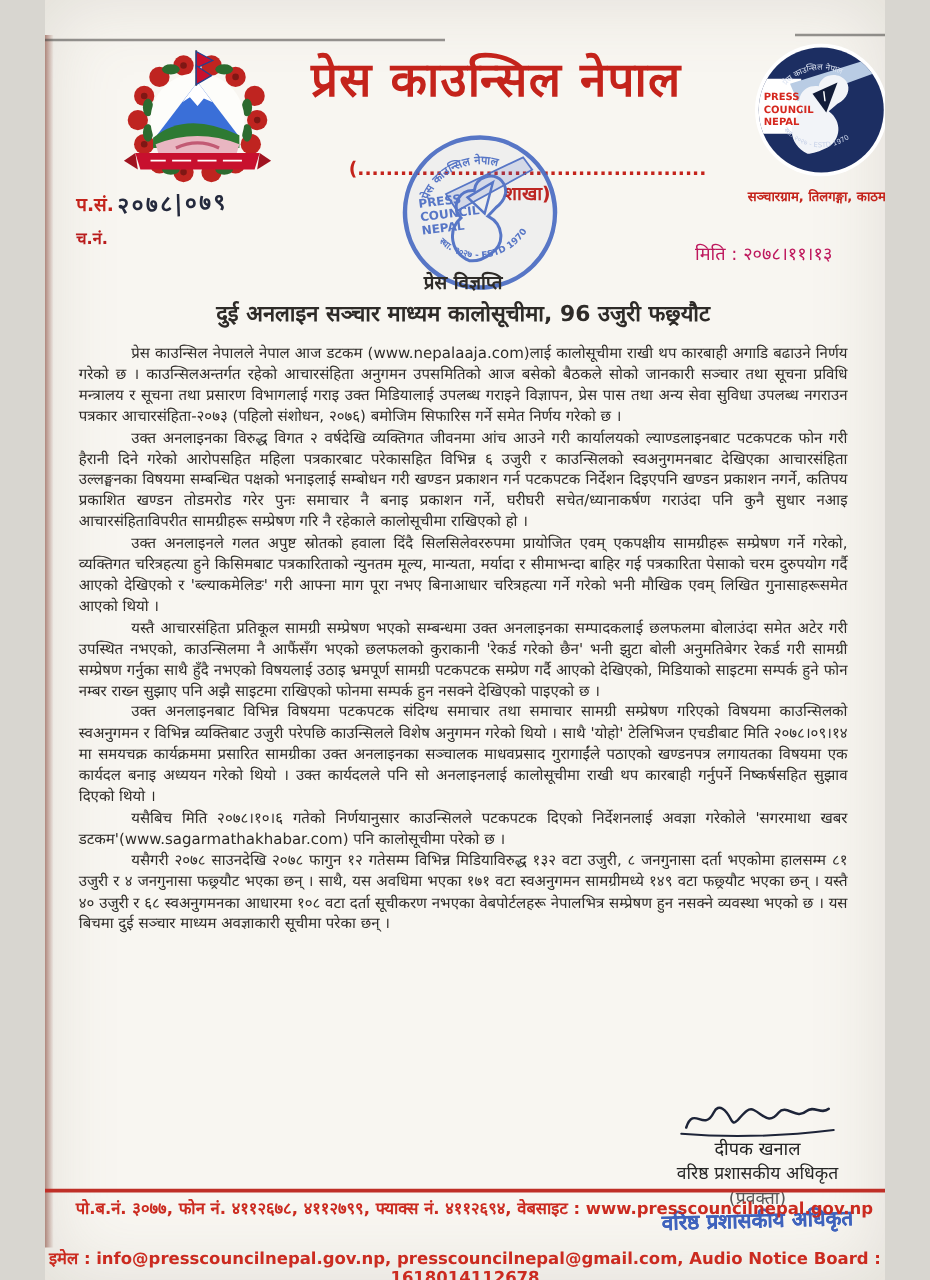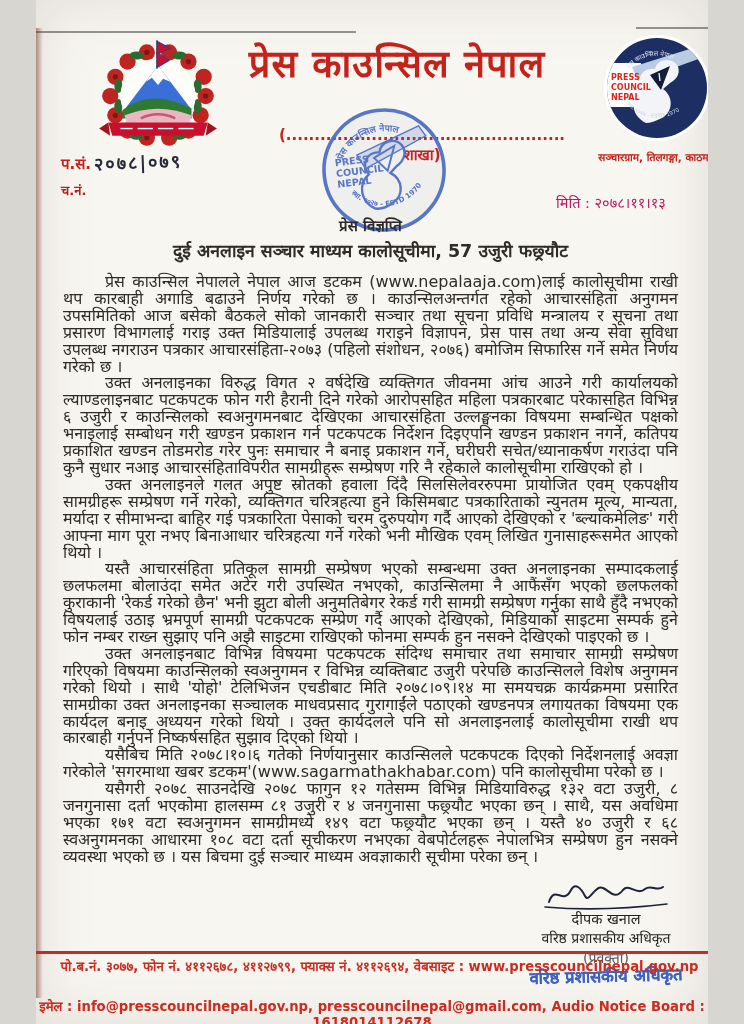--- a/index.html
+++ b/index.html
@@ -32,21 +32,21 @@
   .ref-row{position:absolute;left:25px;top:150px;color:#c4231b;font-size:15px;font-weight:700;}
   .ref-hand{display:inline-block;color:#252a3d;font-size:18px;font-weight:600;
     transform:rotate(-2deg);margin-left:3px;letter-spacing:2px;}
   .serial-row{position:absolute;left:25px;top:181px;color:#b91c1c;font-size:13px;font-weight:700;}
   .date-row{position:absolute;left:520px;top:192px;width:200px;color:#be185d;font-size:14.5px;}
 
   
   .content{position:absolute;left:27px;right:30px;top:215px;color:#2e2b28;}
   .doc-title{text-align:center;font-size:15px;font-weight:700;margin:0;}
   .doc-subtitle{text-align:center;font-size:17.5px;font-weight:800;margin:3px 0 12px;}
-  .para{font-size:16px;line-height:16.9px;text-align:justify;text-indent:42px;margin:0;}
+  .para{font-size:12px;line-height:16.9px;text-align:justify;text-indent:42px;margin:0;}
 
   
   .sig-block{position:absolute;left:470px;top:880px;width:200px;text-align:center;}
   .sig-scribble{display:block;margin:0 auto;}
   .sig-name{font-size:14.5px;color:#222;margin-top:-2px;}
   .sig-designation{font-size:14px;color:#262626;}
   .sig-role{font-size:14px;color:#555;margin-top:1px;}
   .sig-stamp-text{color:#3f63bd;font-size:16.5px;font-weight:800;margin-top:-3px;
     transform:rotate(-1.5deg);text-shadow:0 0 .4px #3f63bd;}
 
@@ -187,21 +187,21 @@
 
   <div class="ref-row">
     <span>प.सं.</span><span class="ref-hand">२०७८|०७९</span>
   </div>
   <div class="serial-row">च.नं.</div>
 
   <div class="date-row">मिति : २०७८।११।१३</div>
 
   <div class="content">
     <p class="doc-title">प्रेस विज्ञप्ति</p>
-    <p class="doc-subtitle">दुई अनलाइन सञ्चार माध्यम कालोसूचीमा, 57 उजुरी फछ्र्यौट</p>
+    <p class="doc-subtitle">दुई अनलाइन सञ्चार माध्यम कालोसूचीमा, 96 उजुरी फछ्र्यौट</p>
     <p class="para">प्रेस काउन्सिल नेपालले नेपाल आज डटकम (www.nepalaaja.com)लाई कालोसूचीमा राखी थप कारबाही अगाडि बढाउने निर्णय गरेको छ । काउन्सिलअन्तर्गत रहेको आचारसंहिता अनुगमन उपसमितिको आज बसेको बैठकले सोको जानकारी सञ्चार तथा सूचना प्रविधि मन्त्रालय र सूचना तथा प्रसारण विभागलाई गराइ उक्त मिडियालाई उपलब्ध गराइने विज्ञापन, प्रेस पास तथा अन्य सेवा सुविधा उपलब्ध नगराउन पत्रकार आचारसंहिता-२०७३ (पहिलो संशोधन, २०७६) बमोजिम सिफारिस गर्ने समेत निर्णय गरेको छ ।</p>
     <p class="para">उक्त अनलाइनका विरुद्ध विगत २ वर्षदेखि व्यक्तिगत जीवनमा आंच आउने गरी कार्यालयको ल्याण्डलाइनबाट पटकपटक फोन गरी हैरानी दिने गरेको आरोपसहित महिला पत्रकारबाट परेकासहित विभिन्न ६ उजुरी र काउन्सिलको स्वअनुगमनबाट देखिएका आचारसंहिता उल्लङ्घनका विषयमा सम्बन्धित पक्षको भनाइलाई सम्बोधन गरी खण्डन प्रकाशन गर्न पटकपटक निर्देशन दिइएपनि खण्डन प्रकाशन नगर्ने, कतिपय प्रकाशित खण्डन तोडमरोड गरेर पुनः समाचार नै बनाइ प्रकाशन गर्ने, घरीघरी सचेत/ध्यानाकर्षण गराउंदा पनि कुनै सुधार नआइ आचारसंहिताविपरीत सामग्रीहरू सम्प्रेषण गरि नै रहेकाले कालोसूचीमा राखिएको हो ।</p>
     <p class="para">उक्त अनलाइनले गलत अपुष्ट स्रोतको हवाला दिंदै सिलसिलेवररुपमा प्रायोजित एवम् एकपक्षीय सामग्रीहरू सम्प्रेषण गर्ने गरेको, व्यक्तिगत चरित्रहत्या हुने किसिमबाट पत्रकारिताको न्युनतम मूल्य, मान्यता, मर्यादा र सीमाभन्दा बाहिर गई पत्रकारिता पेसाको चरम दुरुपयोग गर्दै आएको देखिएको र 'ब्ल्याकमेलिङ' गरी आफ्ना माग पूरा नभए बिनाआधार चरित्रहत्या गर्ने गरेको भनी मौखिक एवम् लिखित गुनासाहरूसमेत आएको थियो ।</p>
     <p class="para">यस्तै आचारसंहिता प्रतिकूल सामग्री सम्प्रेषण भएको सम्बन्धमा उक्त अनलाइनका सम्पादकलाई छलफलमा बोलाउंदा समेत अटेर गरी उपस्थित नभएको, काउन्सिलमा नै आफैंसँग भएको छलफलको कुराकानी 'रेकर्ड गरेको छैन' भनी झुटा बोली अनुमतिबेगर रेकर्ड गरी सामग्री सम्प्रेषण गर्नुका साथै हुँदै नभएको विषयलाई उठाइ भ्रमपूर्ण सामग्री पटकपटक सम्प्रेण गर्दै आएको देखिएको, मिडियाको साइटमा सम्पर्क हुने फोन नम्बर राख्न सुझाए पनि अझै साइटमा राखिएको फोनमा सम्पर्क हुन नसक्ने देखिएको पाइएको छ ।</p>
     <p class="para">उक्त अनलाइनबाट विभिन्न विषयमा पटकपटक संदिग्ध समाचार तथा समाचार सामग्री सम्प्रेषण गरिएको विषयमा काउन्सिलको स्वअनुगमन र विभिन्न व्यक्तिबाट उजुरी परेपछि काउन्सिलले विशेष अनुगमन गरेको थियो । साथै 'योहो' टेलिभिजन एचडीबाट मिति २०७८।०९।१४ मा समयचक्र कार्यक्रममा प्रसारित सामग्रीका उक्त अनलाइनका सञ्चालक माधवप्रसाद गुरागाईंले पठाएको खण्डनपत्र लगायतका विषयमा एक कार्यदल बनाइ अध्ययन गरेको थियो । उक्त कार्यदलले पनि सो अनलाइनलाई कालोसूचीमा राखी थप कारबाही गर्नुपर्ने निष्कर्षसहित सुझाव दिएको थियो ।</p>
     <p class="para">यसैबिच मिति २०७८।१०।६ गतेको निर्णयानुसार काउन्सिलले पटकपटक दिएको निर्देशनलाई अवज्ञा गरेकोले 'सगरमाथा खबर डटकम'(www.sagarmathakhabar.com) पनि कालोसूचीमा परेको छ ।</p>
     <p class="para">यसैगरी २०७८ साउनदेखि २०७८ फागुन १२ गतेसम्म विभिन्न मिडियाविरुद्ध १३२ वटा उजुरी, ८ जनगुनासा दर्ता भएकोमा हालसम्म ८१ उजुरी र ४ जनगुनासा फछ्र्यौट भएका छन् । साथै, यस अवधिमा भएका १७१ वटा स्वअनुगमन सामग्रीमध्ये १४९ वटा फछ्र्यौट भएका छन् । यस्तै ४० उजुरी र ६८ स्वअनुगमनका आधारमा १०८ वटा दर्ता सूचीकरण नभएका वेबपोर्टलहरू नेपालभित्र सम्प्रेषण हुन नसक्ने व्यवस्था भएको छ । यस बिचमा दुई सञ्चार माध्यम अवज्ञाकारी सूचीमा परेका छन् ।</p>
   </div>
 
   <div class="sig-block">

